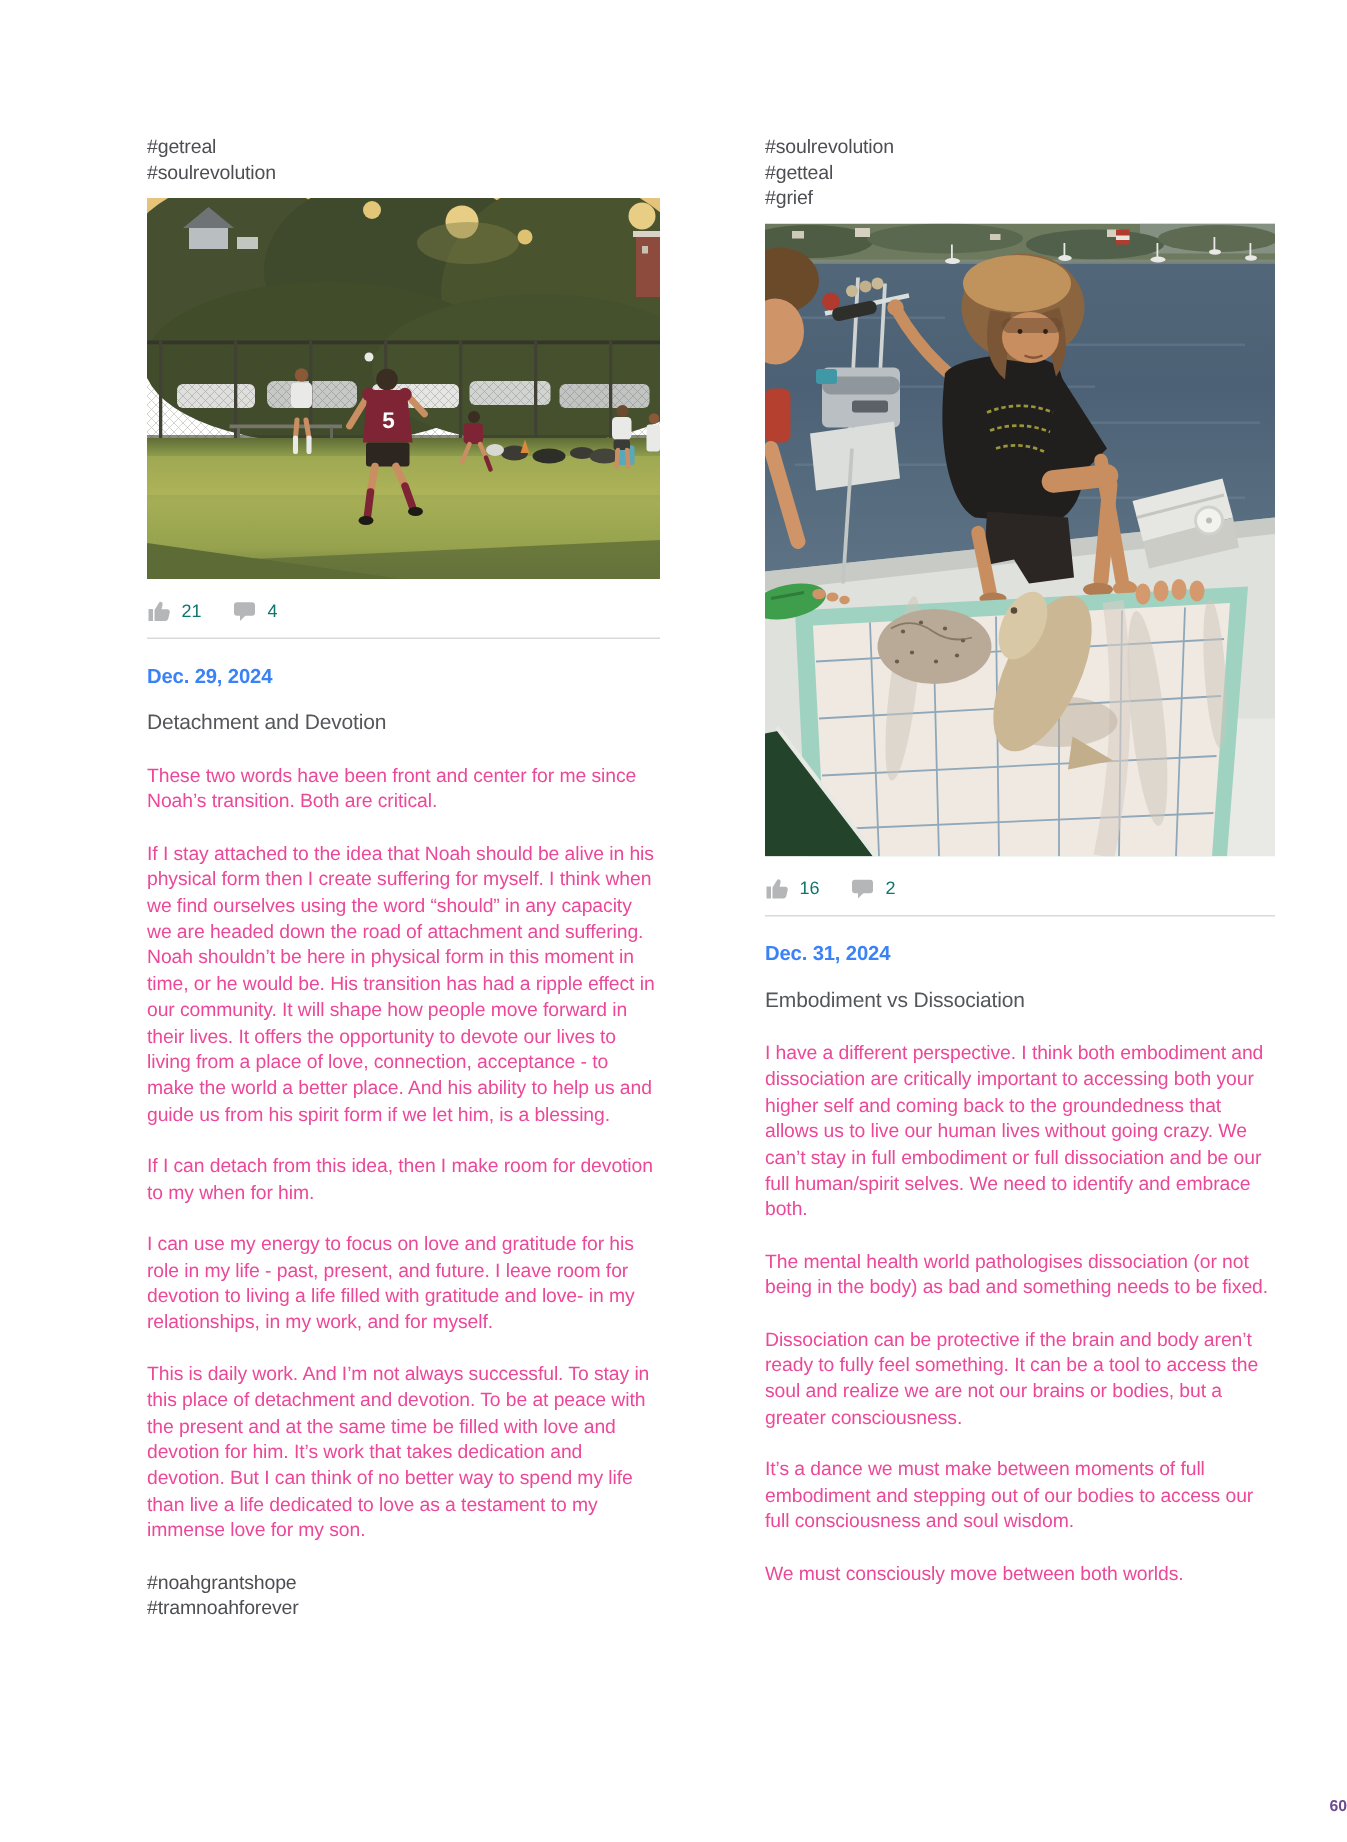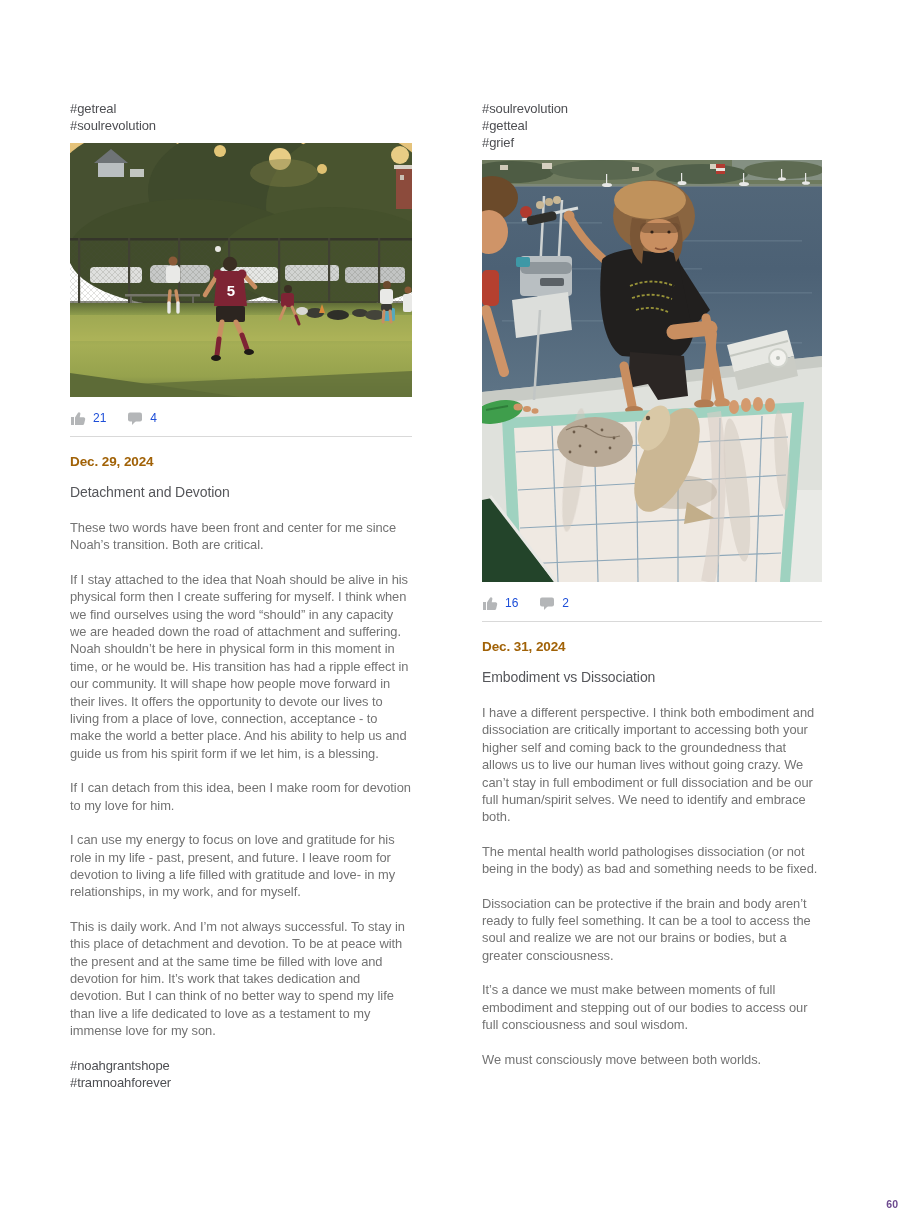--- a/index.html
+++ b/index.html
@@ -1,44 +1,44 @@
 <!DOCTYPE html>
 <html><head>
 <meta charset="utf-8">
 <style>
   html,body{margin:0;padding:0;}
   body{
     width:898px;height:1228px;position:relative;background:#ffffff;
     font-family:"Liberation Sans","DejaVu Sans",sans-serif;
     -webkit-font-smoothing:antialiased;
   }
-  .col{position:absolute;top:100px;}
+  .col{position:absolute;top:89px;margin-left:28px;}
   .col-left{left:70px;width:342px;}
   .col-right{left:482px;width:340px;}
   .hashtags div{
     font-size:13px;line-height:17px;color:#4d4e52;letter-spacing:-0.1px;
   }
   .photo-frame{margin-top:9px;overflow:hidden;line-height:0;}
   .photo-frame svg{display:block;}
   .likes-row{
     margin-top:12px;height:18px;display:flex;align-items:center;gap:7px;
     color:#a8aaad;font-size:12px;
   }
-  .likes-row .cnt{margin-right:14px;color:#1d4ed8;}
+  .likes-row .cnt{margin-right:14px;color:#0f766e;}
   .likes-row svg{display:block;}
   .divider{margin-top:9px;border-top:1px solid #d9d9d9;height:0;}
   .post-date{
-    margin-top:17px;font-size:13.5px;font-weight:bold;color:#a16207;letter-spacing:-0.1px;
+    margin-top:17px;font-size:13.5px;font-weight:bold;color:#3b82f6;letter-spacing:-0.1px;
   }
   .post-title{
     margin-top:15px;font-size:14px;color:#55565a;letter-spacing:-0.1px;
   }
   .post-body{margin-top:19px;}
   .post-body p{
-    margin:0 0 17px 0;font-size:12.9px;line-height:17.4px;color:#737373;letter-spacing:-0.05px;
+    margin:0 0 17px 0;font-size:12.9px;line-height:17.4px;color:#ec4899;letter-spacing:-0.05px;
   }
   .hashtags-bottom div{
     font-size:13px;line-height:17px;color:#4d4e52;letter-spacing:-0.1px;
   }
   .page-footer{
     position:absolute;left:0;right:0;bottom:18px;text-align:right;
     font-size:10.5px;font-weight:bold;color:#6d4a8f;
   }
 </style>
 </head>
@@ -176,21 +176,21 @@
   </div>
 
   <div class="divider"></div>
 
   <div class="post-date">Dec. 29, 2024</div>
   <div class="post-title">Detachment and Devotion</div>
 
   <div class="post-body">
     <p>These two words have been front and center for me since Noah’s transition. Both are critical.</p>
     <p>If I stay attached to the idea that Noah should be alive in his physical form then I create suffering for myself. I think when we find ourselves using the word “should” in any capacity we are headed down the road of attachment and suffering. Noah shouldn’t be here in physical form in this moment in time, or he would be. His transition has had a ripple effect in our community. It will shape how people move forward in their lives. It offers the opportunity to devote our lives to living from a place of love, connection, acceptance - to make the world a better place. And his ability to help us and guide us from his spirit form if we let him, is a blessing.</p>
-    <p>If I can detach from this idea, been I make room for devotion to my love for him.</p>
+    <p>If I can detach from this idea, then I make room for devotion to my when for him.</p>
     <p>I can use my energy to focus on love and gratitude for his role in my life - past, present, and future. I leave room for devotion to living a life filled with gratitude and love- in my relationships, in my work, and for myself.</p>
     <p>This is daily work. And I’m not always successful. To stay in this place of detachment and devotion. To be at peace with the present and at the same time be filled with love and devotion for him. It’s work that takes dedication and devotion. But I can think of no better way to spend my life than live a life dedicated to love as a testament to my immense love for my son.</p>
   </div>
 
   <div class="hashtags-bottom">
     <div>#noahgrantshope</div>
     <div>#tramnoahforever</div>
   </div>
 </div>
 

